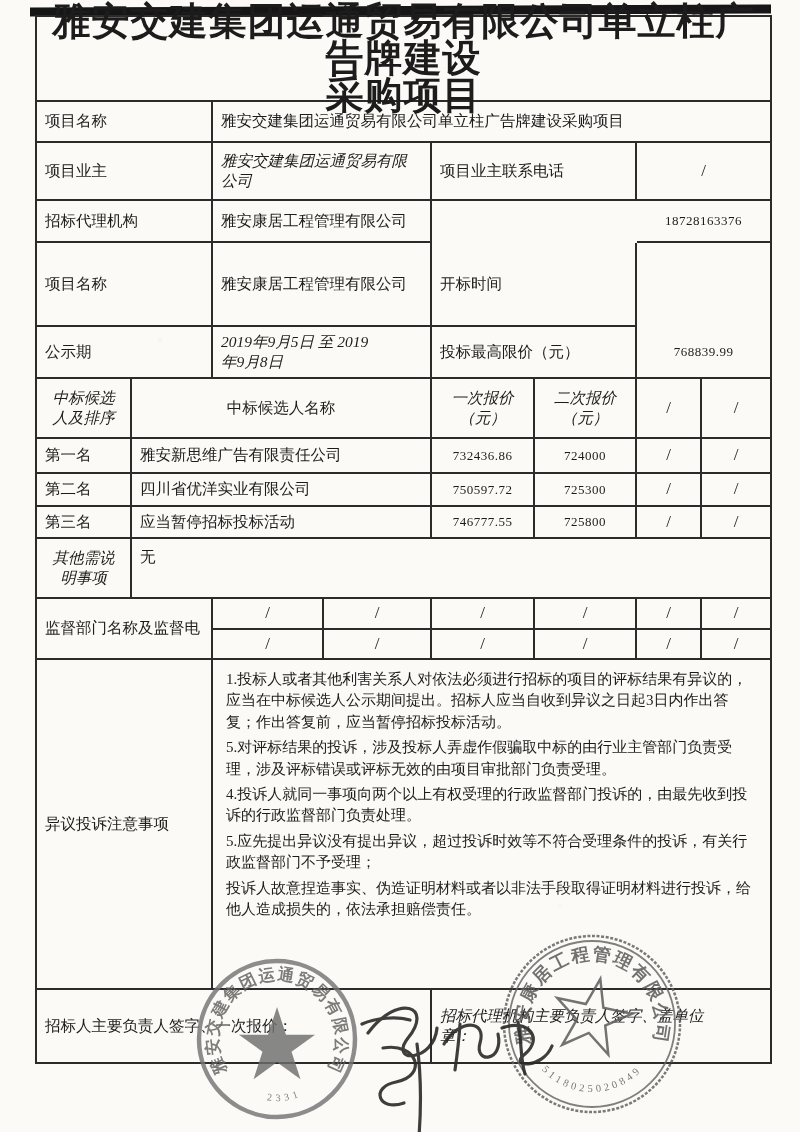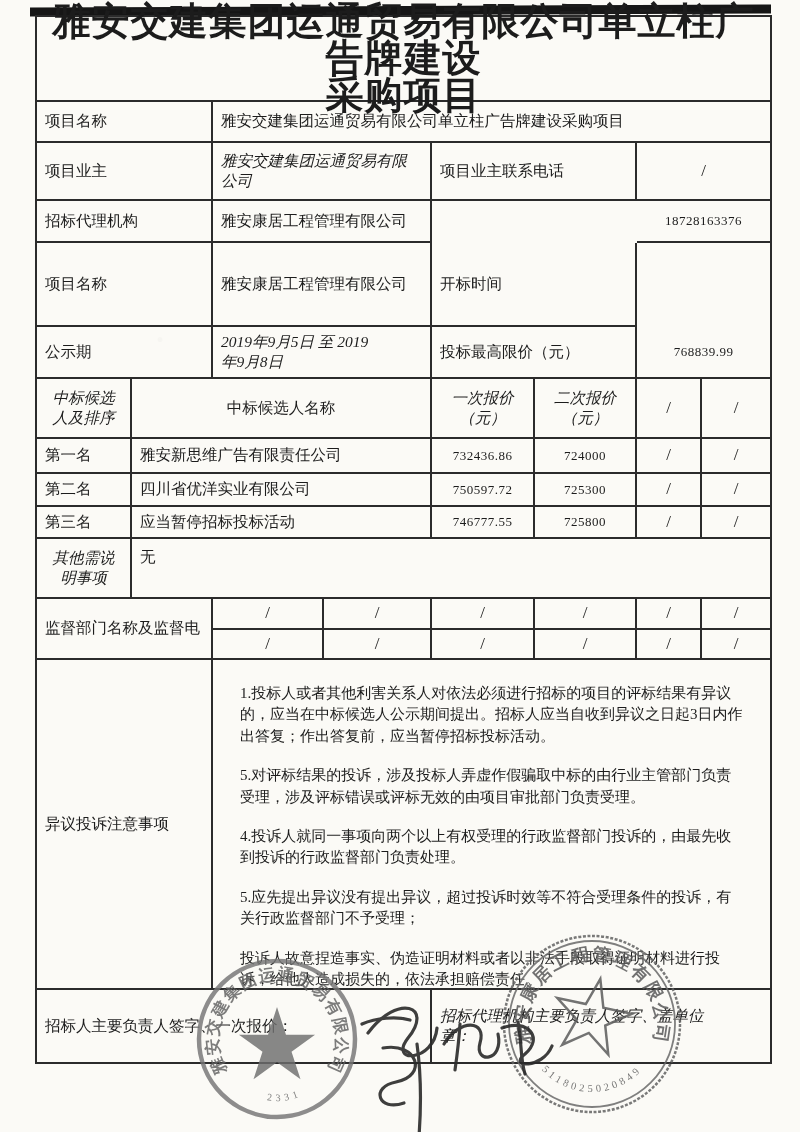--- a/index.html
+++ b/index.html
@@ -34,21 +34,21 @@
     font-family:"Liberation Sans","DejaVu Sans",sans-serif;
     font-weight:bold;font-size:38px;line-height:37px;letter-spacing:1px;
     justify-content:center;text-align:center;white-space:pre-line;
   }
   .num{font-size:13px;letter-spacing:.5px;}
   .slash{font-size:17px;}
   .objtext{
     align-items:flex-start;padding:5px 9px 4px 9px;display:block;
     font-size:15px;line-height:21.4px;text-align:left;
   }
-  .objtext p{margin:18px;}
+  .objtext p{margin:4px;}
   .sig{font-size:15.5px;}
   .overlay{position:absolute;pointer-events:none;}
 </style>
 </head>
 <body>
 
 <div class="topbar"></div>
 
 <div class="sheet">
 

